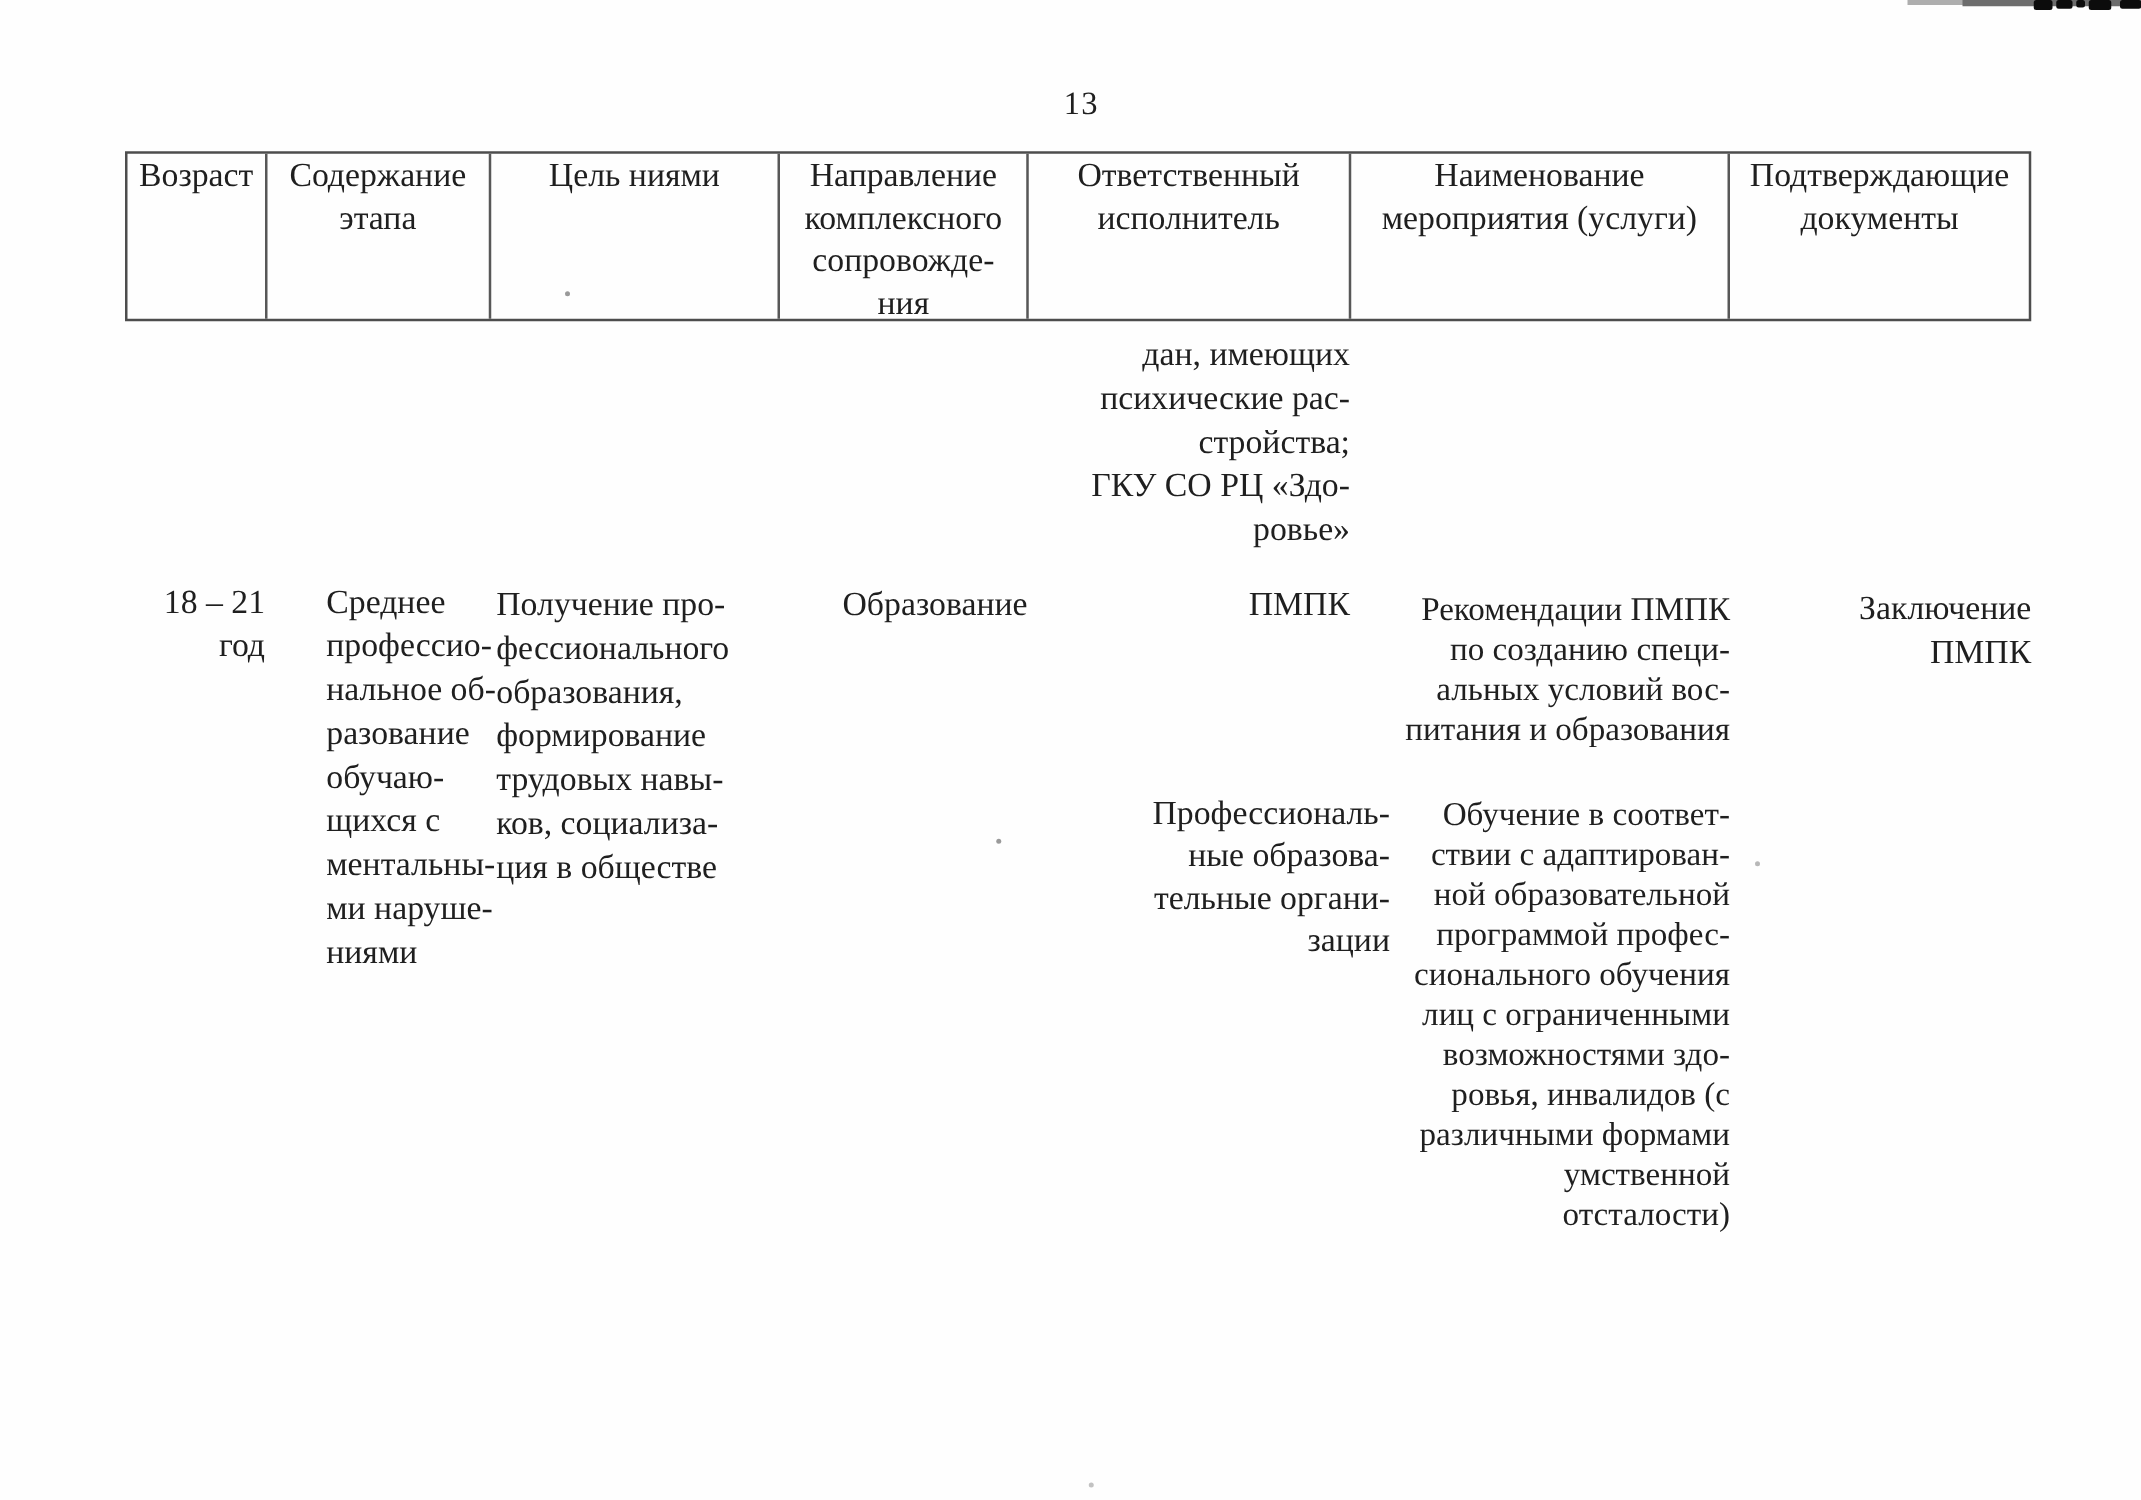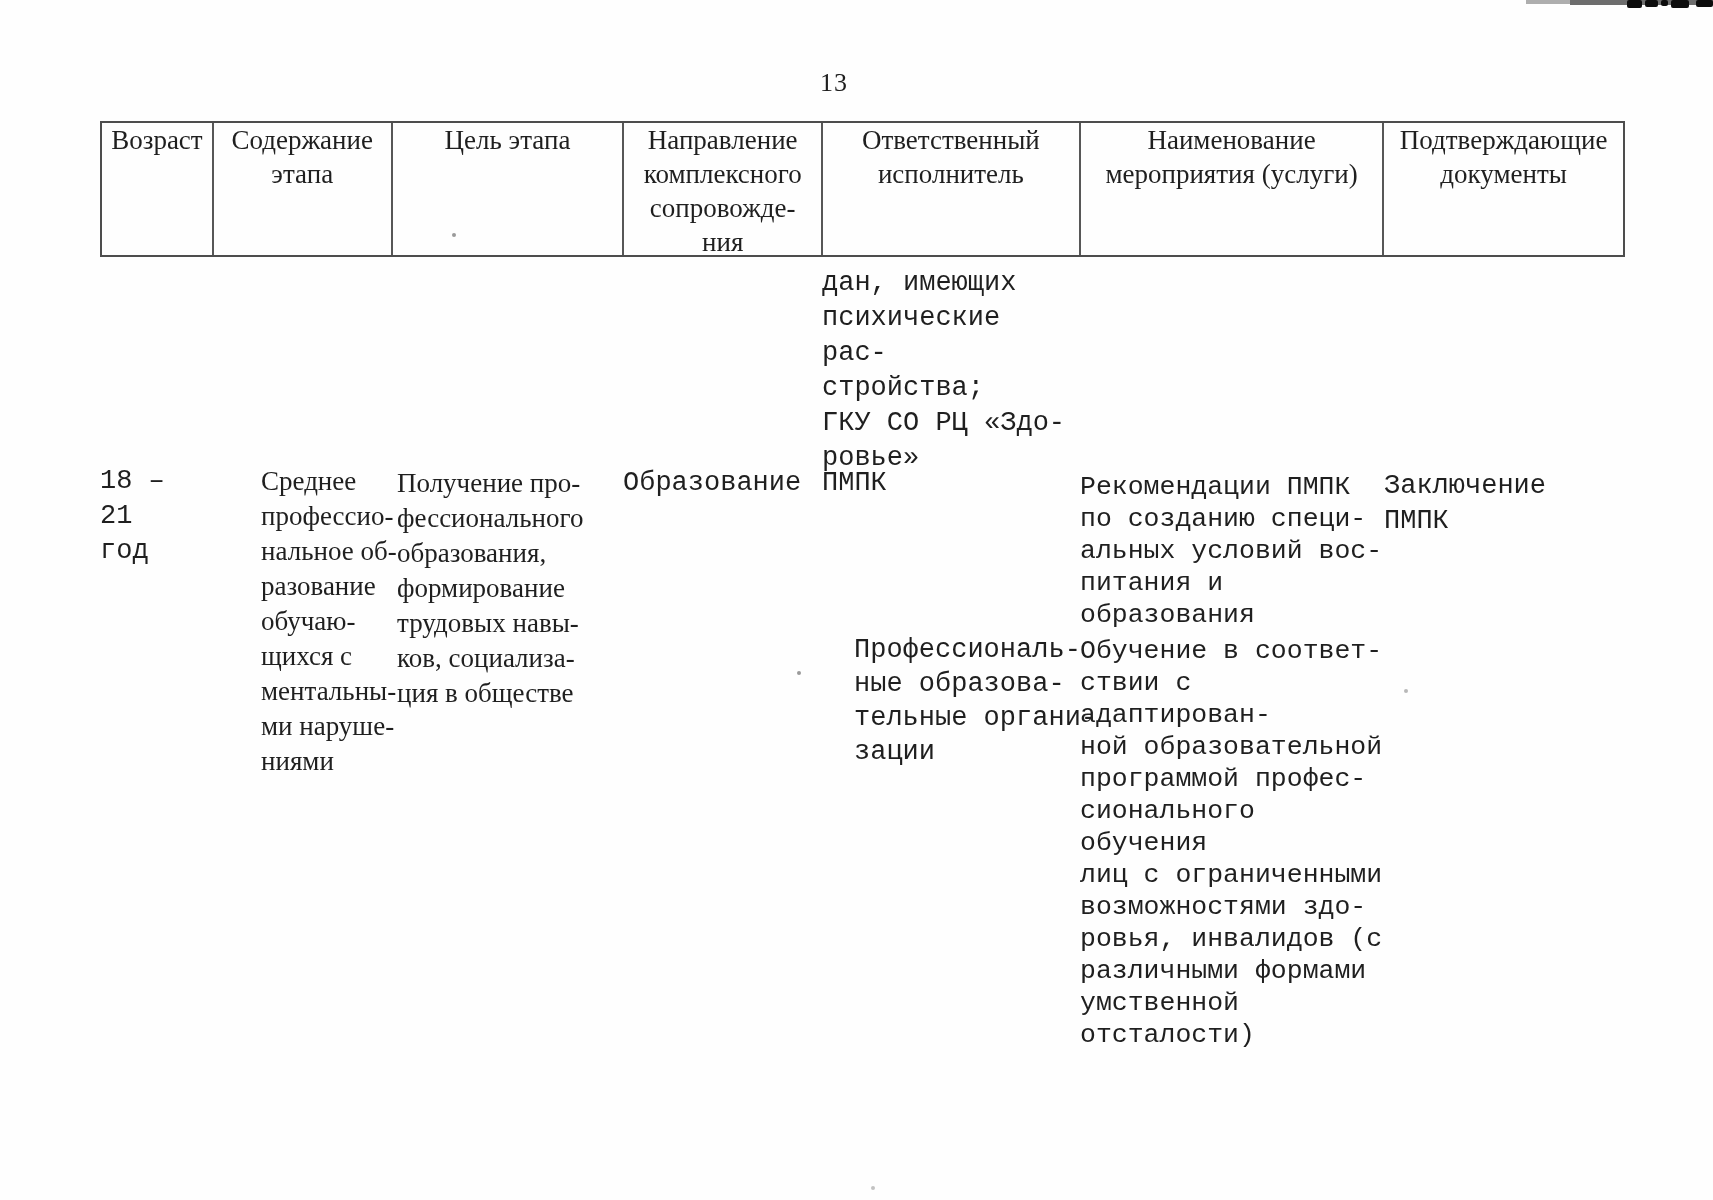--- a/index.html
+++ b/index.html
@@ -3,41 +3,41 @@
 <meta charset="utf-8">
 <style>
   html,body { margin:0; padding:0; background:#e8e8e8; }
   .page {
     position:relative; width:1713px; height:1200px; background:#fefefe;
     font-family:"Liberation Serif","DejaVu Serif",serif; color:#1f1f1f;
     overflow:hidden;
   }
   .pagenum {
     position:absolute; left:820px; top:68px; width:90px;
-    font-size:26px; text-align:left; letter-spacing:1px;
+    font-size:26px; text-align:center; letter-spacing:1px;
   }
   
   .hdr {
     position:absolute; left:100px; top:121px; width:1525px; height:136px;
     display:flex; box-sizing:border-box; border:2px solid #4d4d4d;
   }
   .hcell {
     box-sizing:border-box; border-right:2px solid #575757;
     text-align:center; padding-top:0; font-size:27px; line-height:34px;
     white-space:pre-line; overflow:hidden;
   }
   .hcell:last-child { border-right:none; }
   .c1{width:112px}.c2{width:179px}.c3{width:232px}.c4{width:199px}
   .c5{width:258px}.c6{width:304px}.c7{width:239px}
   
   .blk {
     position:absolute; font-size:27px; line-height:35px;
     white-space:pre-line;
   }
-  .ctr { text-align:left;font-family:Liberation Mono, monospace; }
+  .ctr { text-align:right; }
   .small { font-size:26.5px; line-height:32px; }
   .lh34 { line-height:34px; }
   
   .bar { position:absolute; top:0; }
   .blob { position:absolute; background:#0c0c0c; border-radius:2px; }
   .dot { position:absolute; width:4px; height:4px; border-radius:50%; background:#9a9a9a; }
 </style>
 </head>
 <body>
 
@@ -55,21 +55,21 @@
   <div class="dot" style="left:797px; top:671px;"></div>
   <div class="dot" style="left:1404px; top:689px; opacity:.7;"></div>
   <div class="dot" style="left:871px; top:1186px; opacity:.6;"></div>
 
   <div class="pagenum">13</div>
 
   <div class="hdr">
     <div class="hcell c1">Возраст</div>
     <div class="hcell c2">Содержание
 этапа</div>
-    <div class="hcell c3">Цель этапа</div>
+    <div class="hcell c3">Цель ниями</div>
     <div class="hcell c4">Направление
 комплексного
 сопровожде-
 ния</div>
     <div class="hcell c5">Ответственный
 исполнитель</div>
     <div class="hcell c6">Наименование
 мероприятия (услуги)</div>
     <div class="hcell c7">Подтверждающие
 документы</div>

